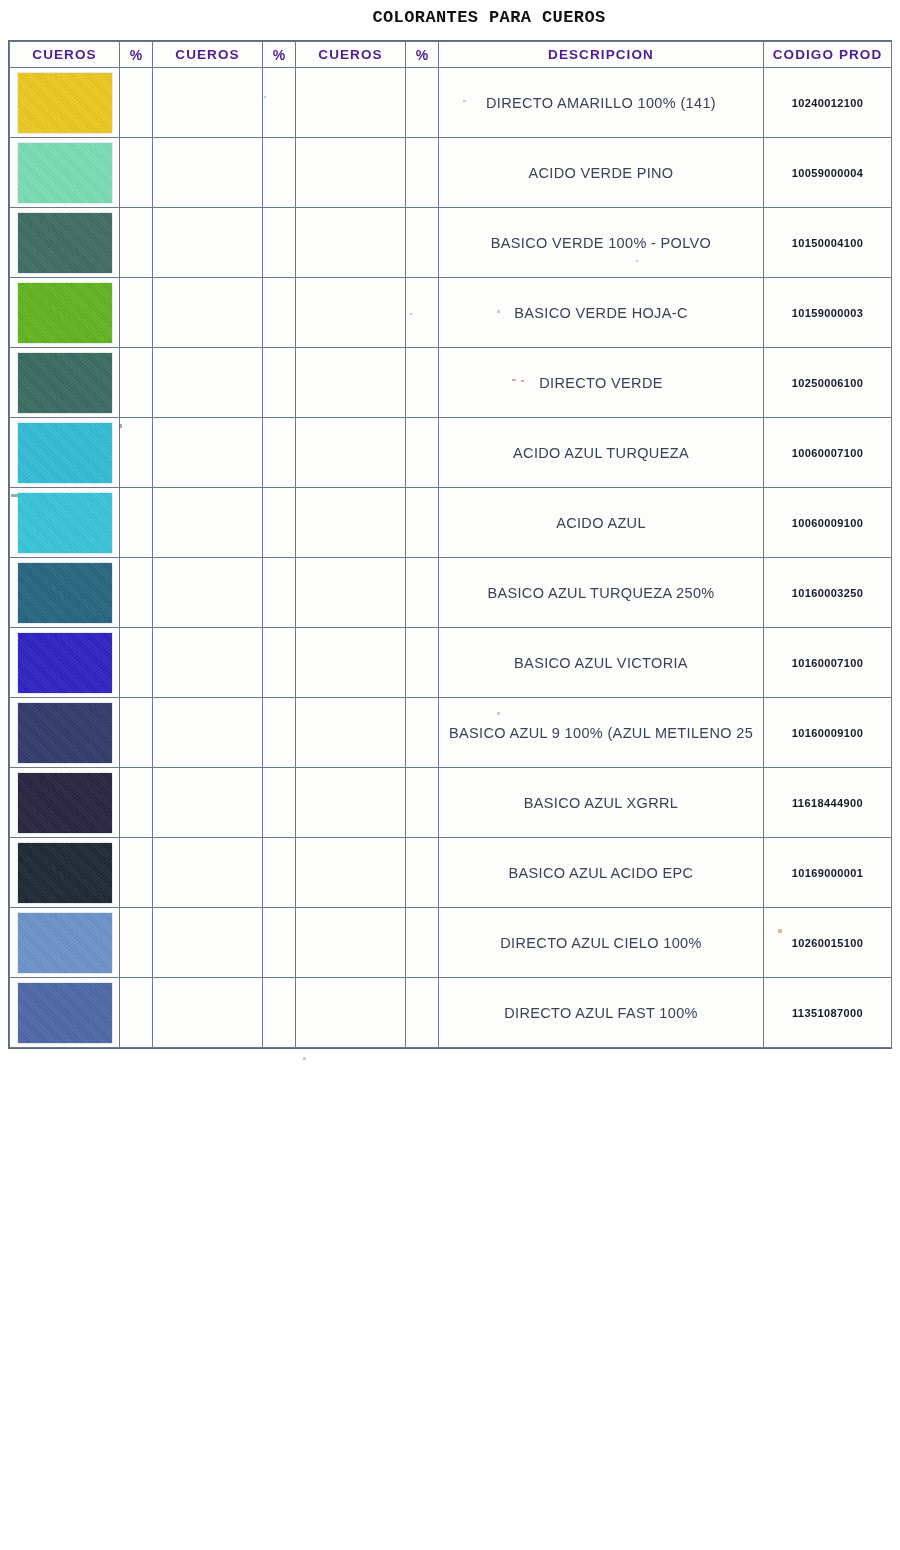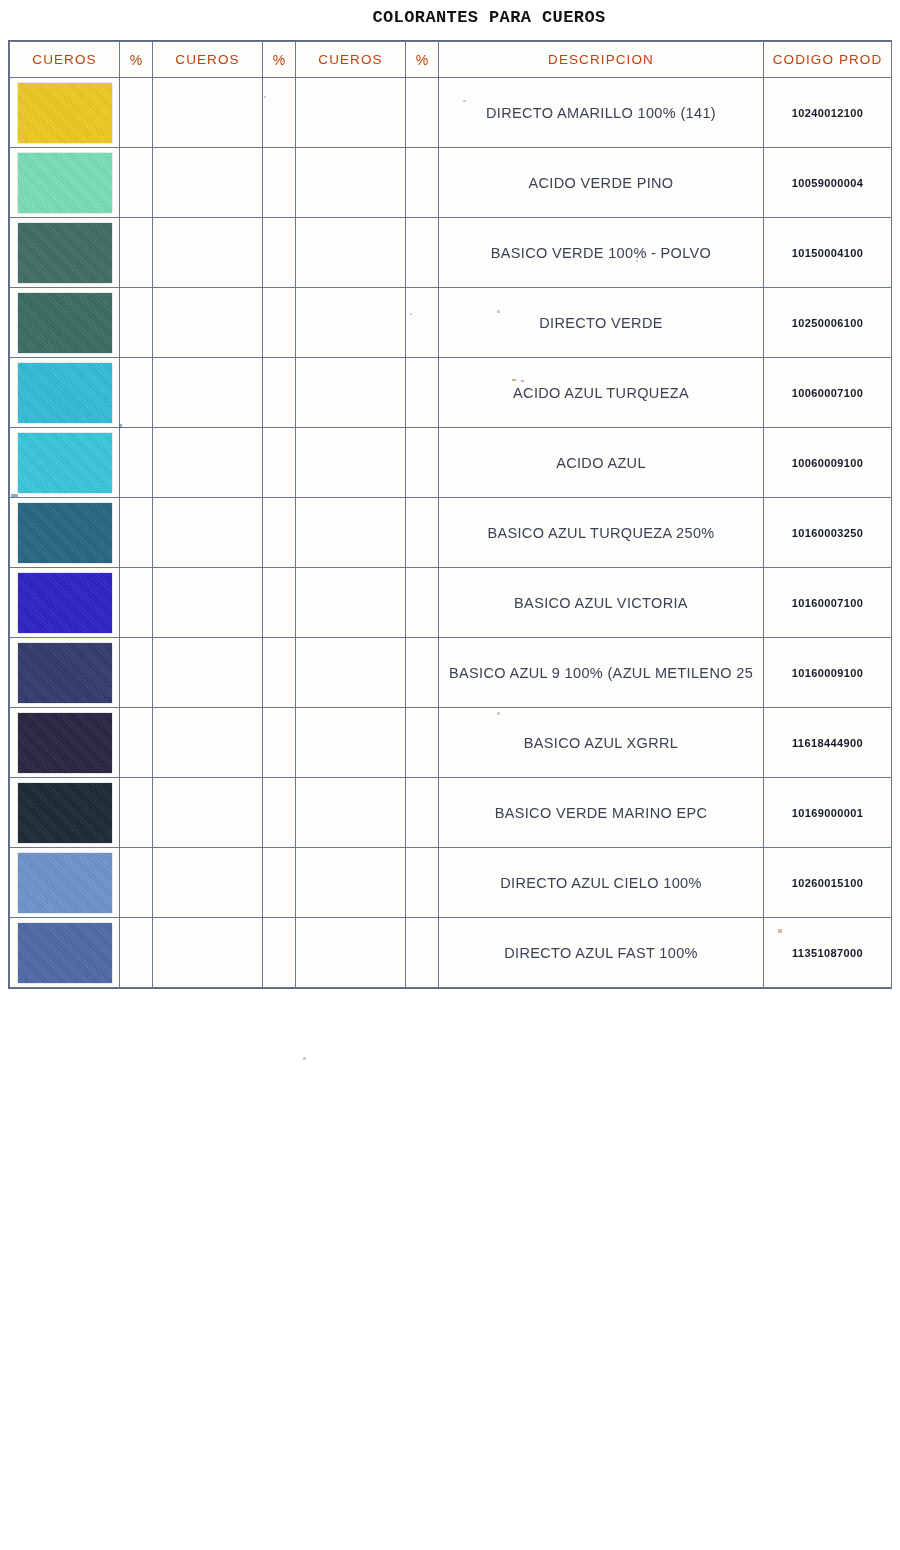--- a/index.html
+++ b/index.html
@@ -70,25 +70,25 @@
   col.c-pct    { width: 33px;  }
   col.c-cuer2  { width: 110px; }
   col.c-pct2   { width: 33px;  }
   col.c-cuer3  { width: 110px; }
   col.c-pct3   { width: 33px;  }
   col.c-desc   { width: 325px; }
   col.c-code   { width: 128px; }
 
   
   thead th {
-    height: 36px;
+    height: 26px;
     font-size: 13.5px;
-    font-weight: normal;
+    font-weight: bold;
     letter-spacing: 1.1px;
-    color: #c2410c;
+    color: #4c1d95;
     text-align: center;
     vertical-align: middle;
     font-family: "Liberation Sans", sans-serif;
     white-space: nowrap;
   }
   thead th.pct-h {
     letter-spacing: 0;
     font-size: 14px;
   }
   thead th.desc-h,
@@ -222,20 +222,32 @@
             <td class="pct-cell"></td>
             <td class="cuer-cell"></td>
             <td class="pct-cell"></td>
             <td class="cuer-cell"></td>
             <td class="pct-cell"></td>
             <td class="desc-cell">BASICO VERDE 100% - POLVO</td>
             <td class="code-cell">10150004100</td>
           </tr>
           <tr>
             <td class="swatch-cell">
+              <span class="swatch" style="background: rgb(95, 180, 27);"></span>
+            </td>
+            <td class="pct-cell"></td>
+            <td class="cuer-cell"></td>
+            <td class="pct-cell"></td>
+            <td class="cuer-cell"></td>
+            <td class="pct-cell"></td>
+            <td class="desc-cell">BASICO VERDE HOJA-C</td>
+            <td class="code-cell">10159000003</td>
+          </tr>
+          <tr>
+            <td class="swatch-cell">
               <span class="swatch" style="background: rgb(54, 105, 95);"></span>
             </td>
             <td class="pct-cell"></td>
             <td class="cuer-cell"></td>
             <td class="pct-cell"></td>
             <td class="cuer-cell"></td>
             <td class="pct-cell"></td>
             <td class="desc-cell">DIRECTO VERDE</td>
             <td class="code-cell">10250006100</td>
           </tr>
@@ -313,21 +325,21 @@
           </tr>
           <tr>
             <td class="swatch-cell">
               <span class="swatch" style="background: rgb(23, 36, 47);"></span>
             </td>
             <td class="pct-cell"></td>
             <td class="cuer-cell"></td>
             <td class="pct-cell"></td>
             <td class="cuer-cell"></td>
             <td class="pct-cell"></td>
-            <td class="desc-cell">BASICO VERDE MARINO EPC</td>
+            <td class="desc-cell">BASICO AZUL ACIDO EPC</td>
             <td class="code-cell">10169000001</td>
           </tr>
           <tr>
             <td class="swatch-cell">
               <span class="swatch" style="background: rgb(106, 146, 202);"></span>
             </td>
             <td class="pct-cell"></td>
             <td class="cuer-cell"></td>
             <td class="pct-cell"></td>
             <td class="cuer-cell"></td>

